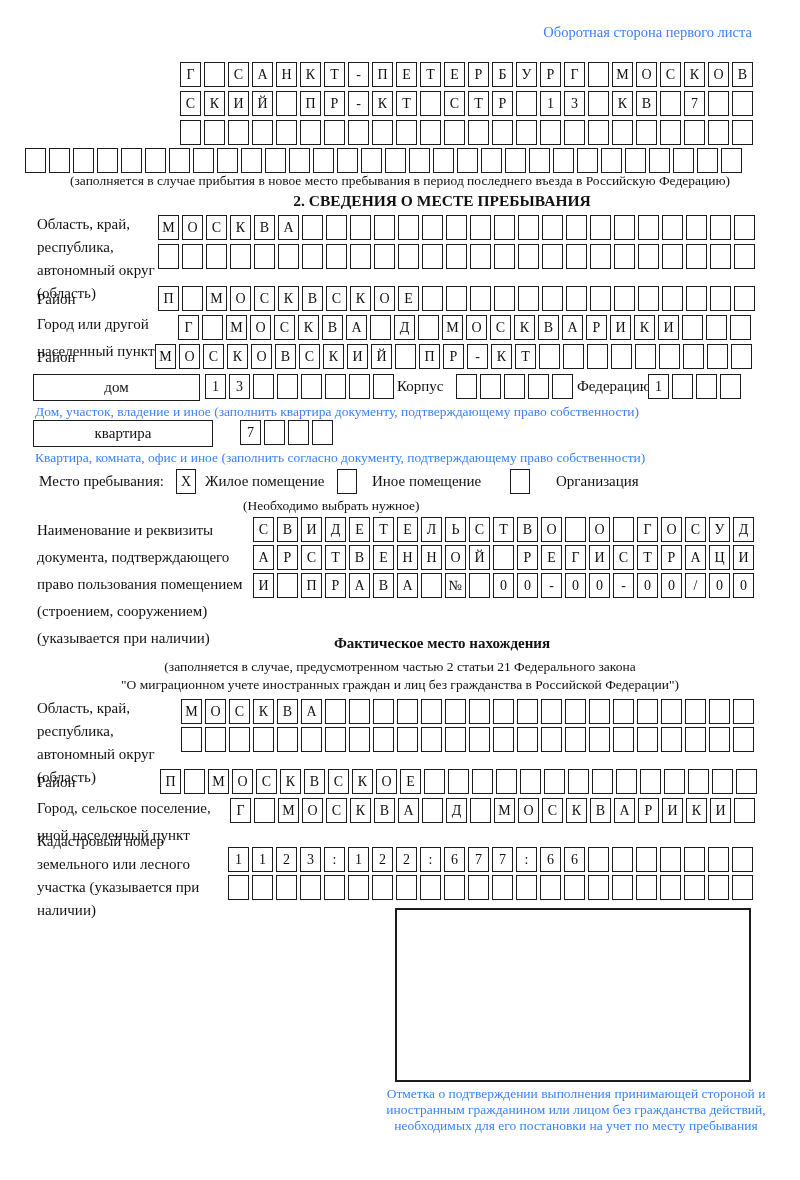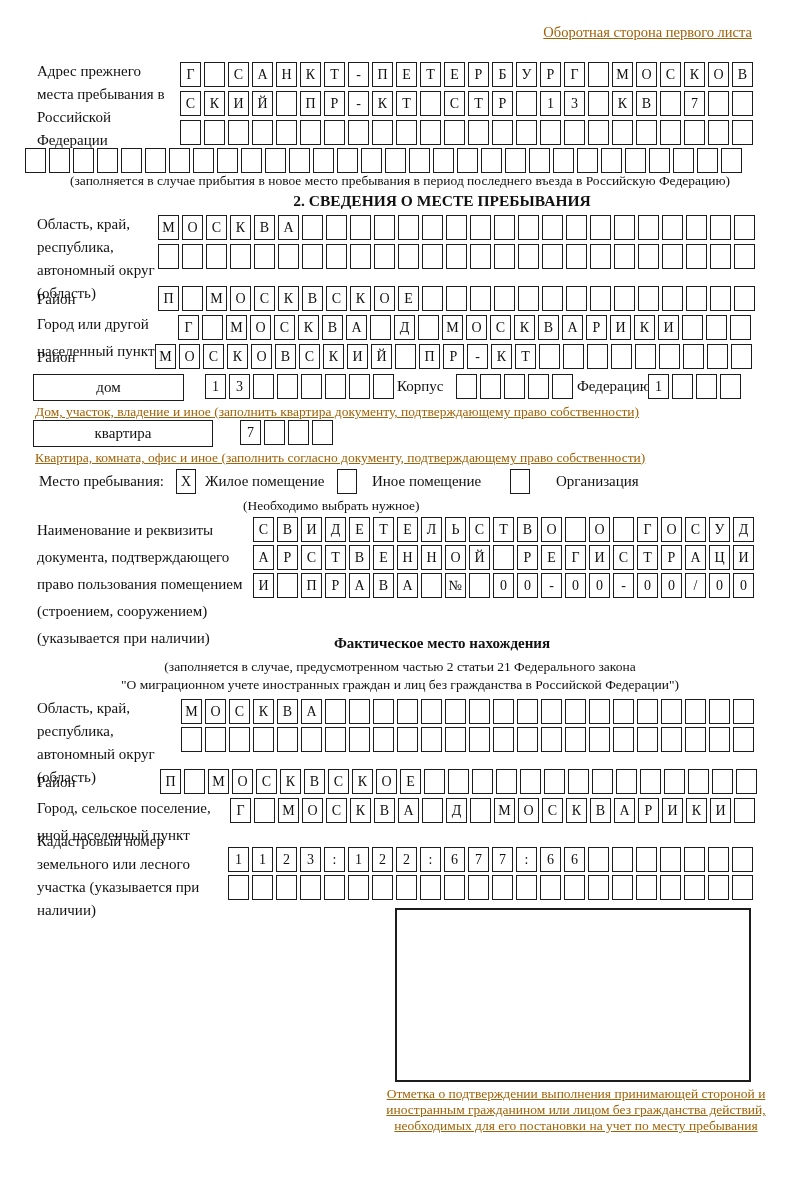--- a/index.html
+++ b/index.html
@@ -3,21 +3,21 @@
 <meta charset="utf-8">
 <style>
   html,body{margin:0;padding:0;background:#ffffff;}
   #page{
     position:relative;width:800px;height:1180px;background:#fff;
     font-family:"Liberation Serif","DejaVu Serif",serif;color:#111;
   }
   .abs{position:absolute;}
   .lbl{font-size:15px;line-height:23px;color:#111;}
   .lbl-tight{font-size:15px;line-height:27px;color:#111;}
-  .cap{font-size:13.5px;color:#a16207;text-decoration:underline;}
+  .cap{font-size:13.5px;color:#3b82f6;}
   .center{width:800px;text-align:center;}
   .bold{font-weight:bold;margin-left:42px;}
   .cellrow{display:flex;gap:3px;}
   .cell{
     box-sizing:border-box;width:21px;height:25px;border:1.4px solid #1c1c1c;
     display:flex;align-items:center;justify-content:center;
     font-size:14px;font-family:"Liberation Serif","DejaVu Serif",serif;
     background:#fff;flex:0 0 auto;
   }
   .bigbox{
@@ -31,21 +31,20 @@
   .stamp{box-sizing:border-box;border:2px solid #1c1c1c;background:#fff;}
   .note-c{font-size:13.5px;}
 </style>
 </head>
 <body>
 
 <div id="page">
 
   <div class="abs cap" style="top:24px;right:48px;font-size:14.5px;">Оборотная сторона первого листа</div>
 
-  <div class="abs lbl" style="left:37px;top:60px;width:135px;">Адрес прежнего места пребывания в Российской Федерации</div>
   <div class="abs cellrow" style="left:180px;top:62px;">
       <span class="cell">Г</span>
       <span class="cell"></span>
       <span class="cell">С</span>
       <span class="cell">А</span>
       <span class="cell">Н</span>
       <span class="cell">К</span>
       <span class="cell">Т</span>
       <span class="cell">-</span>
       <span class="cell">П</span>
@@ -288,21 +287,21 @@
       <span class="cell"></span>
       <span class="cell"></span>
       <span class="cell"></span>
       <span class="cell"></span>
       <span class="cell"></span>
       <span class="cell"></span>
       <span class="cell"></span>
       <span class="cell"></span>
     </div>
 
-  <div class="abs bigbox" style="left:33px;top:374px;width:151px;">дом</div>
+  <div class="abs bigbox" style="left:33px;top:374px;width:167px;">дом</div>
   <div class="abs cellrow" style="left:205px;top:374px;">
       <span class="cell">1</span>
       <span class="cell">3</span>
       <span class="cell"></span>
       <span class="cell"></span>
       <span class="cell"></span>
       <span class="cell"></span>
       <span class="cell"></span>
       <span class="cell"></span>
     </div>

